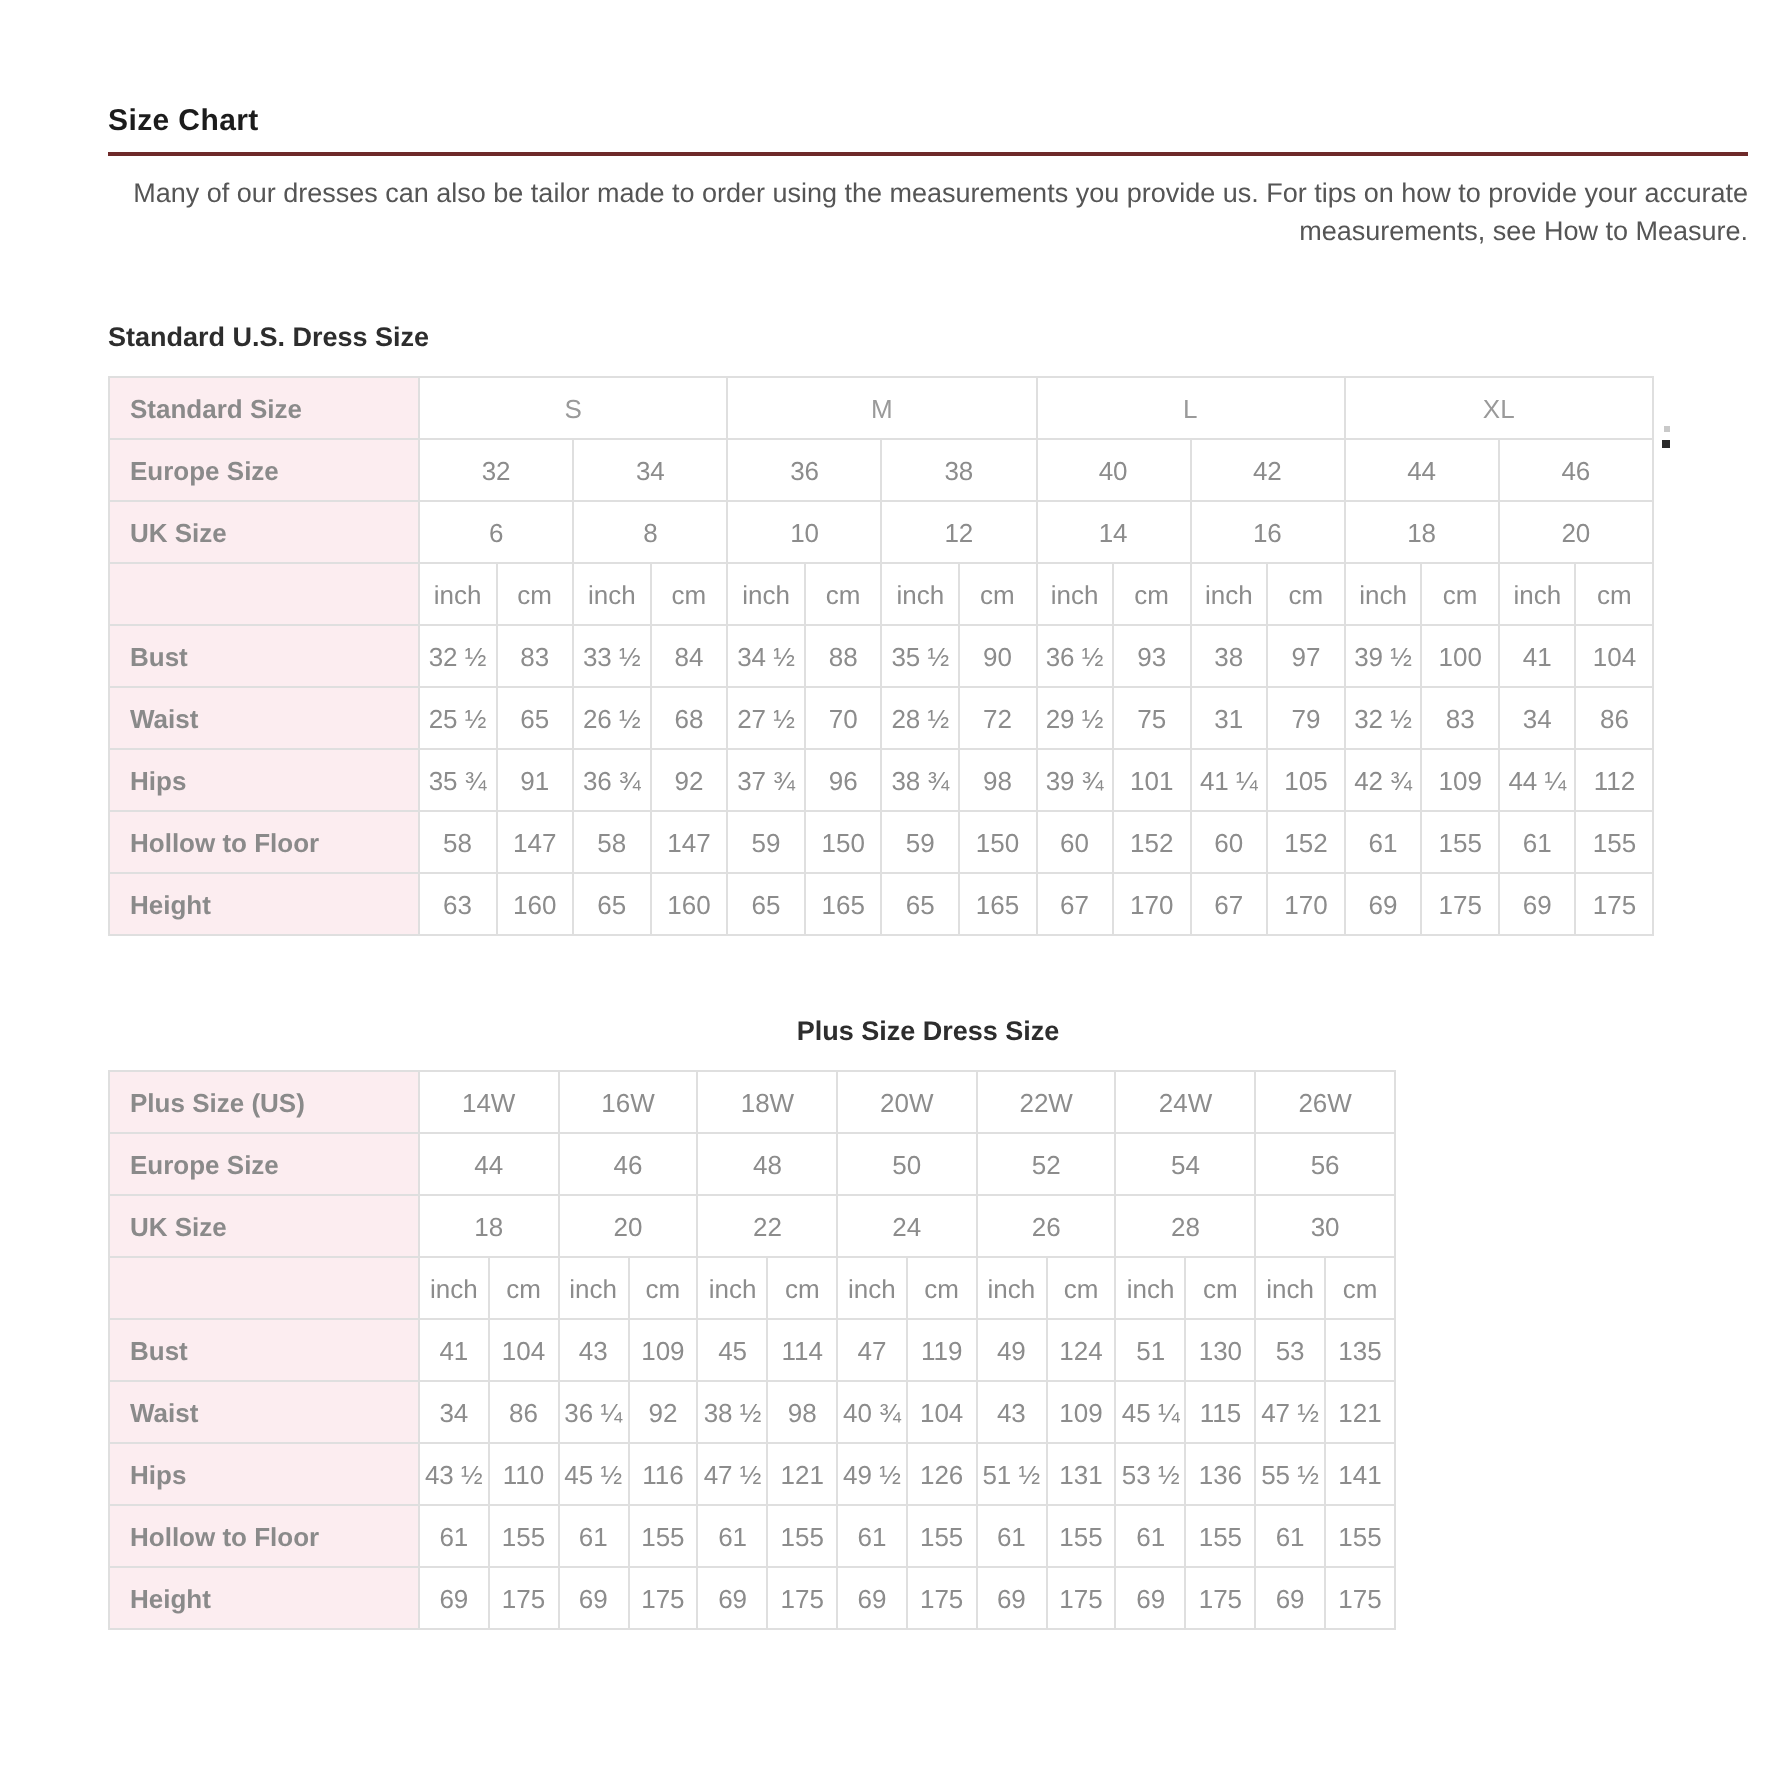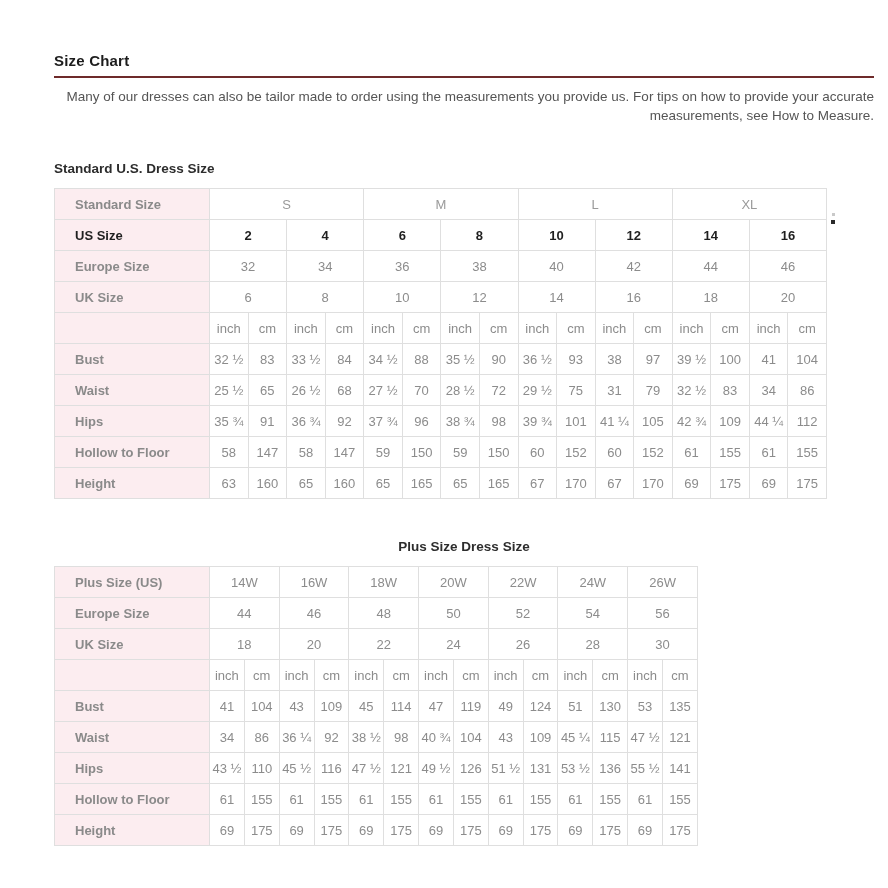--- a/index.html
+++ b/index.html
@@ -29,21 +29,21 @@
   table.size-table{
     border-collapse:collapse;table-layout:fixed;
   }
   .size-table th,.size-table td{
     border:1px solid var(--border,#dfdfdf);
     height:30px;padding:0;font-size:13px;font-weight:normal;
     white-space:nowrap;overflow:hidden;
   }
   .size-table th.row-label{
     background:var(--label-bg,#fcedf0);
-    text-align:left;padding-left:20px;
+    text-align:left;padding-left:10px;
     font-weight:bold;color:var(--label-text,#8a8a8a);
   }
   .size-table td{
     text-align:center;color:var(--value-text,#8c8c8c);
   }
   .size-table tr.row-group td{color:#9a9a9a;}
   .size-table tr.row-emphasis th.row-label{color:#1f1f1f;}
   .size-table tr.row-emphasis td{color:#1f1f1f;font-weight:bold;}
   .stray-mark{
     position:absolute;left:832px;top:213px;width:3px;height:3px;background:#c9c9c9;
@@ -83,31 +83,20 @@
             <col>
             <col>
           </colgroup>
           <tbody>
             <tr class="row-group">
               <th class="row-label">Standard Size</th>
               <td colspan="4">S</td>
               <td colspan="4">M</td>
               <td colspan="4">L</td>
               <td colspan="4">XL</td>
-            </tr>
-            <tr class="row-emphasis">
-              <th class="row-label">US Size</th>
-              <td colspan="2">2</td>
-              <td colspan="2">4</td>
-              <td colspan="2">6</td>
-              <td colspan="2">8</td>
-              <td colspan="2">10</td>
-              <td colspan="2">12</td>
-              <td colspan="2">14</td>
-              <td colspan="2">16</td>
             </tr>
             <tr>
               <th class="row-label">Europe Size</th>
               <td colspan="2">32</td>
               <td colspan="2">34</td>
               <td colspan="2">36</td>
               <td colspan="2">38</td>
               <td colspan="2">40</td>
               <td colspan="2">42</td>
               <td colspan="2">44</td>

